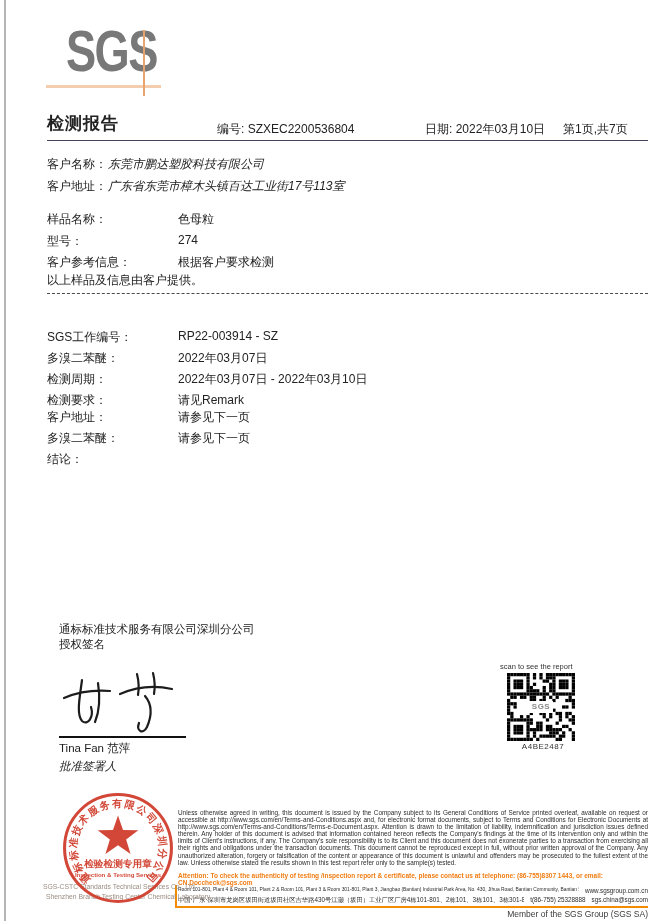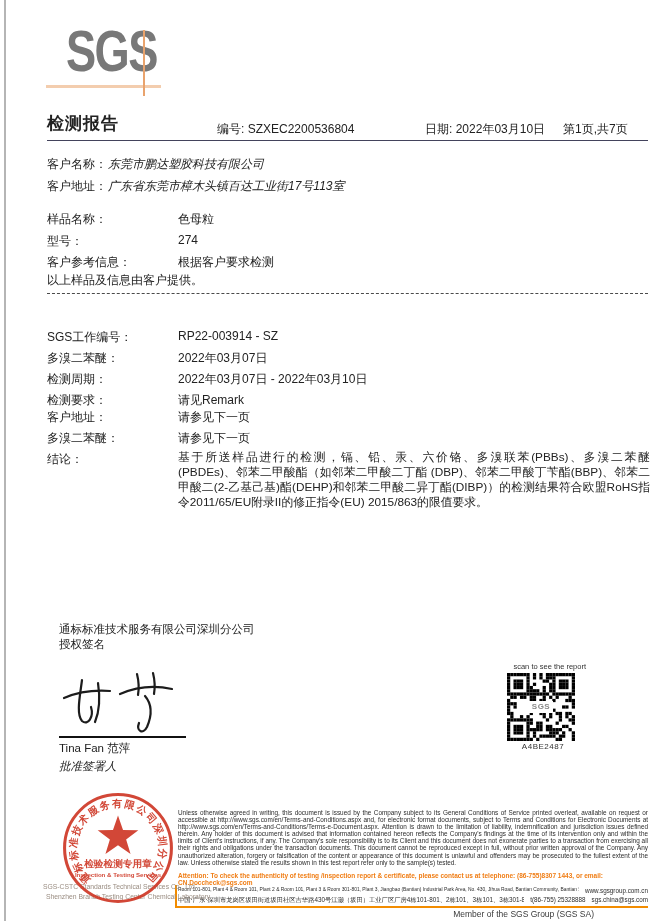--- a/index.html
+++ b/index.html
@@ -22,35 +22,35 @@
   .val1{position:absolute;left:108px;font-style:italic;}
   .val2{position:absolute;left:178px;}
   .note{left:47px;font-size:12px;}
   .dashed{left:47px;top:293px;width:601px;border-top:1.5px dashed #4a4a4a;height:0;}
   .conclusion{left:178px;top:450px;width:472px;font-size:11.8px;line-height:15px;text-align:justify;}
   
   .sig-txt{left:59px;font-size:11.5px;}
   .sig-line{left:59px;top:736px;width:127px;height:2px;background:#111;}
   .sig-svg{left:58px;top:662px;}
   
-  .qr-caption{left:500px;top:662px;width:86px;text-align:right;font-size:7.5px;color:#333;}
+  .qr-caption{left:500px;top:662px;width:86px;text-align:left;font-size:7.5px;color:#333;}
   .qr-box{left:507px;top:673px;width:68px;height:68px;}
   .qr-center{position:absolute;left:22px;top:28px;width:24px;height:12px;background:#fff;
              color:#8a8a8a;font-size:8px;font-weight:700;text-align:center;line-height:12px;letter-spacing:.5px;}
   .qr-code-text{left:500px;top:742px;width:86px;text-align:center;font-size:8px;color:#333;letter-spacing:.5px;}
   
   .legal{left:178px;top:809px;width:470px;font-size:6.4px;line-height:7.1px;text-align:justify;color:#2c2c2c;}
   .attention{left:178px;top:872px;width:470px;font-size:6.5px;line-height:7.2px;font-weight:700;color:#f07d14;}
   .addr-row{left:178px;width:470px;display:flex;align-items:flex-start;}
   .addr-en{flex:1;font-size:4.9px;color:#2c2c2c;white-space:nowrap;overflow:hidden;}
   .addr-cn{flex:1;font-size:6.3px;color:#2c2c2c;white-space:nowrap;overflow:hidden;}
   .addr-right{font-size:6.3px;color:#2c2c2c;margin-left:6px;white-space:nowrap;}
   .foot-vline{left:175px;top:885px;width:2px;height:21px;background:#f28c00;}
   .foot-rule{left:175px;top:906px;width:473px;height:2px;background:#f28c00;}
-  .member{left:0;top:909px;width:594px;text-align:right;font-size:8.5px;color:#3a3a3a;}
+  .member{left:0;top:909px;width:648px;text-align:right;font-size:8.5px;color:#3a3a3a;}
   .co-gray{font-size:6.8px;color:#9a8d82;white-space:nowrap;}
   .stamp{left:61px;top:791px;opacity:.93;}
 </style>
 </head>
 <body>
 
 <div class="page">
   <div class="abs scan-edge"></div>
 
   <div class="abs logo">SGS</div>
@@ -112,21 +112,20 @@
     <span class="lbl">客户地址：</span>
     <span class="val2">请参见下一页</span>
   </div>
   <div class="abs row" style="top:430px;">
     <span class="lbl">多溴二苯醚：</span>
     <span class="val2">请参见下一页</span>
   </div>
   <div class="abs row" style="top:451px;">
     <span class="lbl">结论：</span>
   </div>
-  <div class="abs conclusion">基于所送样品进行的检测，镉、铅、汞、六价铬、多溴联苯(PBBs)、多溴二苯醚(PBDEs)、邻苯二甲酸酯（如邻苯二甲酸二丁酯 (DBP)、邻苯二甲酸丁苄酯(BBP)、邻苯二甲酸二(2-乙基己基)酯(DEHP)和邻苯二甲酸二异丁酯(DIBP)）的检测结果符合欧盟RoHS指令2011/65/EU附录II的修正指令(EU) 2015/863的限值要求。</div>
 
   <div class="abs sig-txt" style="top:622px;">通标标准技术服务有限公司深圳分公司</div>
   <div class="abs sig-txt" style="top:637px;">授权签名</div>
   <svg class="abs sig-svg" width="130" height="72" viewBox="0 0 130 72">
     <g fill="none" stroke="#1c1c1c" stroke-width="2.2" stroke-linecap="round">
       <path d="M6,36 C20,30 38,28 52,29"></path>
       <path d="M24,18 C22,34 18,52 24,59 C30,64 36,55 33,45"></path>
       <path d="M40,21 C42,34 42,48 37,60"></path>
       <path d="M62,32 C78,25 96,23 114,27"></path>
       <path d="M79,12 C81,20 81,27 80,33"></path>

